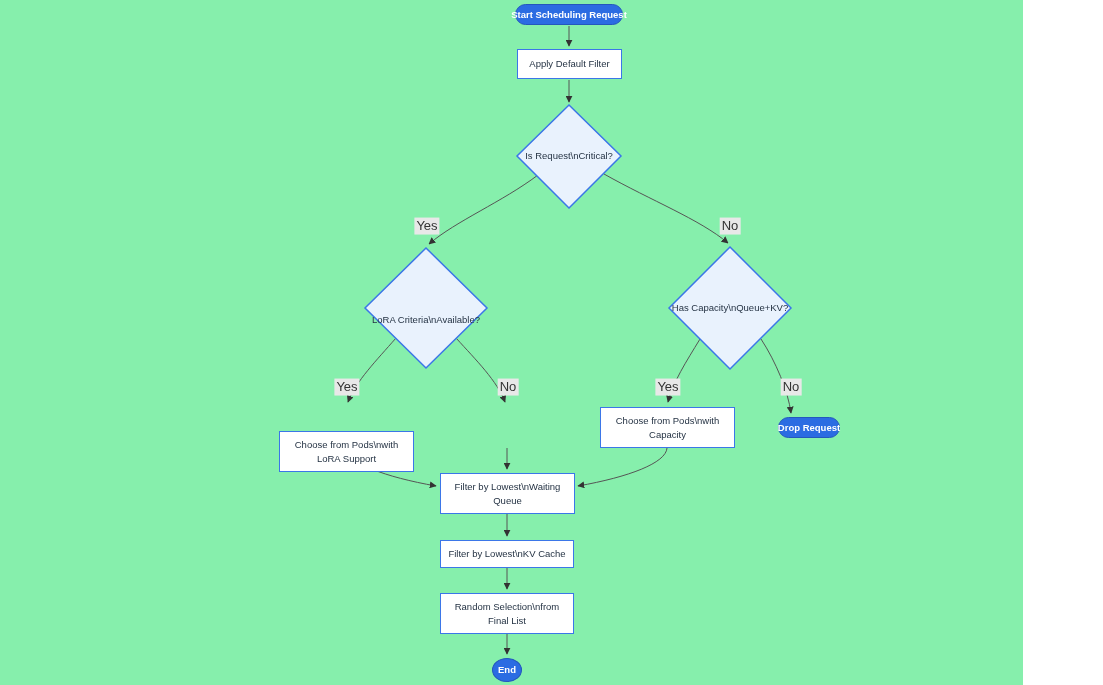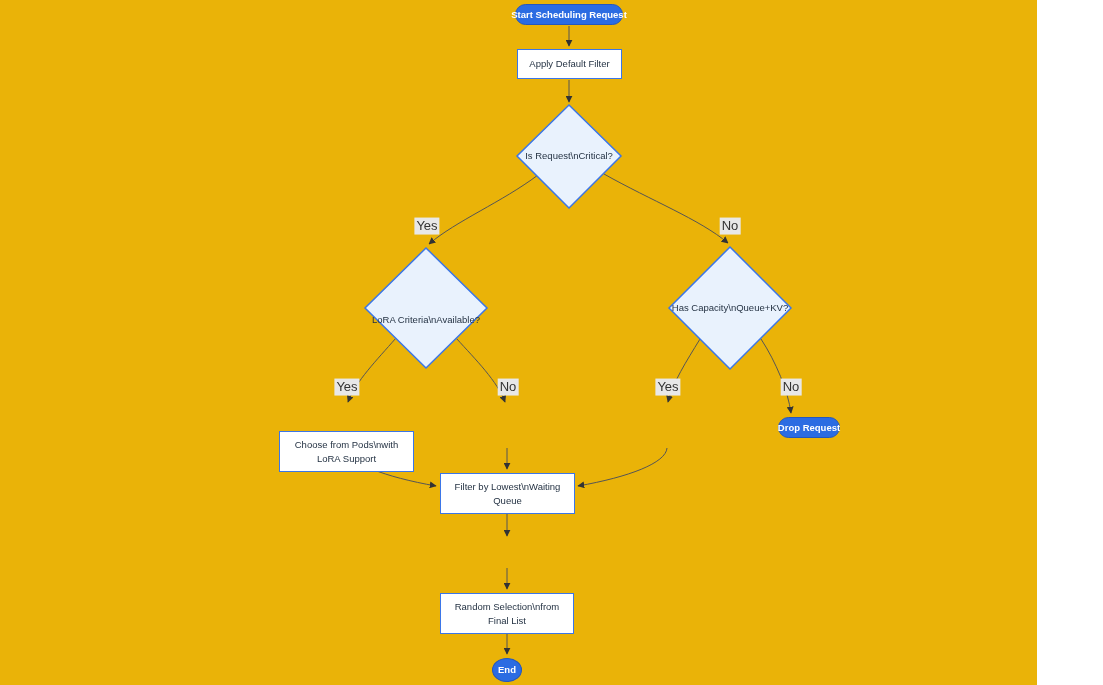--- a/index.html
+++ b/index.html
@@ -1,23 +1,22 @@
 <!DOCTYPE html>
 <html><head>
 <meta charset="utf-8">
 <style>
   html, body { margin: 0; padding: 0; background: #ffffff; }
   body { font-family: "Liberation Sans", "DejaVu Sans", sans-serif; }
   #canvas {
     position: relative;
     width: 1023px;
     height: 685px;
-    background: #eab308;
+    background: #86efac;
     overflow: hidden;
-    padding-left: 14px;
   }
   #edge-layer {
     position: absolute;
     left: 0; top: 0;
     width: 1103px; height: 685px;
   }
   .node {
     position: absolute;
     box-sizing: border-box;
     display: flex;
@@ -106,25 +105,27 @@
 
   <div class="node diamond-label" style="left:509px; top:146px; width:120px; height:20px;">Is Request\nCritical?</div>
 
   <div class="node diamond-label" style="left:361px; top:298px; width:130px; height:20px;margin-top:12px;">LoRA Criteria\nAvailable?</div>
 
   <div class="node diamond-label" style="left:665px; top:298px; width:130px; height:20px;">Has Capacity\nQueue+KV?</div>
 
   <div class="node rect" style="left:279px; top:431px; width:135px; height:41px;">Choose from Pods\nwith LoRA Support</div>
 
 
+  <div class="node rect" style="left:600px; top:407px; width:135px; height:41px;">Choose from Pods\nwith Capacity</div>
 
   <div class="node pill" style="left:761px; top:417px; width:62px; height:21px;margin-left:17px;">Drop Request</div>
 
   <div class="node rect" style="left:440px; top:473px; width:135px; height:41px;">Filter by Lowest\nWaiting Queue</div>
 
+  <div class="node rect nowrap" style="left:440px; top:540px; width:134px; height:28px;">Filter by Lowest\nKV Cache</div>
 
   <div class="node rect" style="left:440px; top:593px; width:134px; height:41px;">Random Selection\nfrom Final List</div>
 
   <div class="node circle" style="left:492px; top:658px; width:30px; height:24px;">End</div>
 
   <div class="edge-label" style="left:427px; top:226px;">Yes</div>
 
   <div class="edge-label" style="left:730px; top:226px;">No</div>
 
   <div class="edge-label" style="left:347px; top:387px;">Yes</div>

